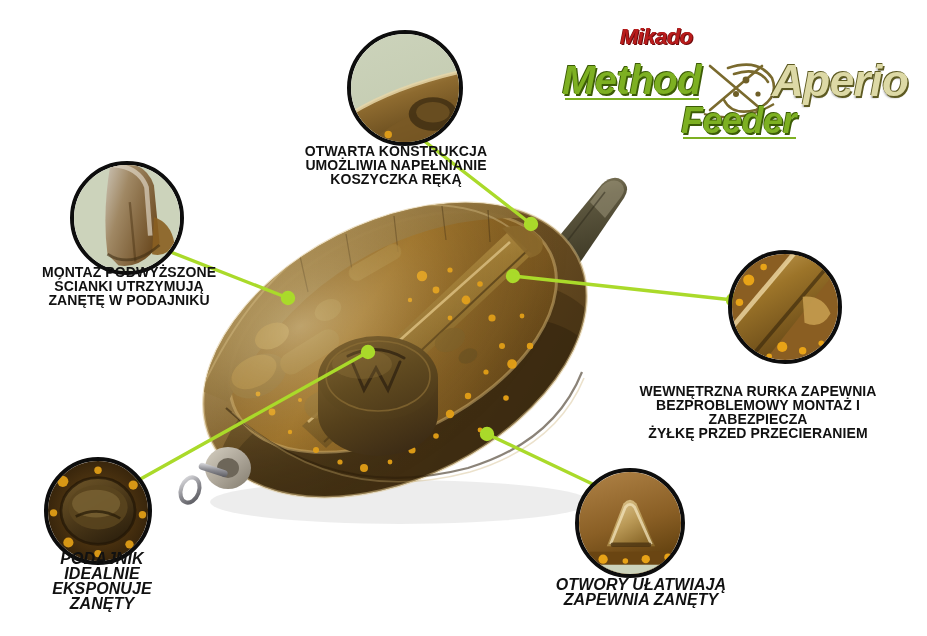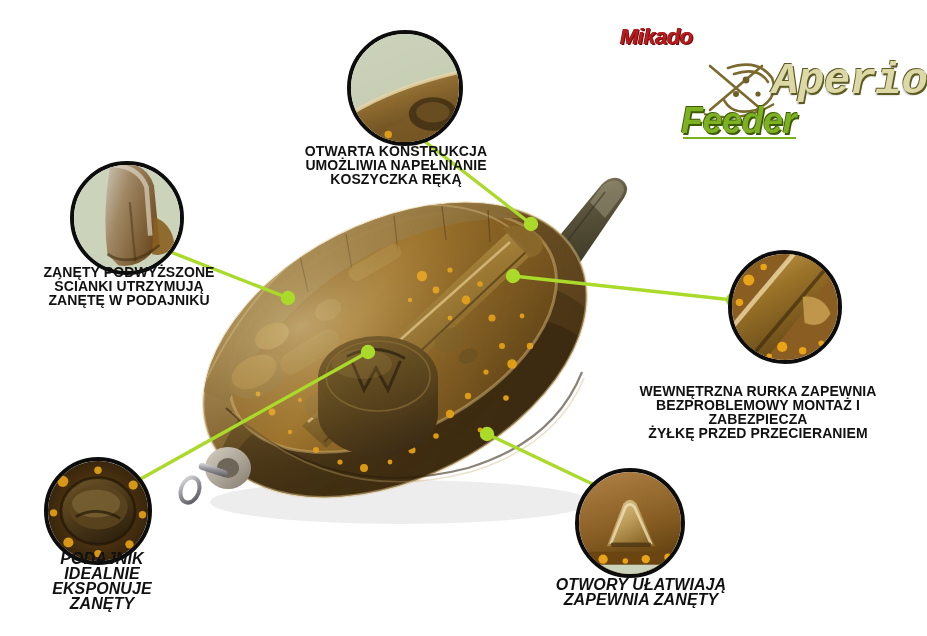--- a/index.html
+++ b/index.html
@@ -13,21 +13,21 @@
   .logo span{position:absolute;white-space:nowrap;font-style:italic;font-weight:bold;
              letter-spacing:-0.5px;}
   .lg-mikado{left:64px;top:2px;font-size:22px;color:#b91c1c;
              text-shadow:1px 1px 0 #6e0a0c,-0.5px -0.5px 0 #6e0a0c;}
   .lg-method{left:6px;top:36px;font-size:40px;color:#7db022;
              text-shadow:1.5px 1.5px 0 #3c5c06,-0.7px -0.7px 0 #3c5c06;}
   .lg-method::after{content:"";position:absolute;left:3px;bottom:3px;width:96%;
              height:2px;background:#7db022;}
   .lg-aperio{left:216px;top:34px;font-size:44px;color:#ddd9a6;
              text-shadow:1.5px 1.5px 0 #5d5a22,-0.8px -0.8px 0 #5d5a22,
-                         0 2px 2px rgba(0,0,0,.35);font-family:Liberation Mono, monospace;}
+                         0 2px 2px rgba(0,0,0,.35);}
   .lg-feeder{left:125px;top:78px;font-size:36px;color:#7db022;
              text-shadow:1.5px 1.5px 0 #3c5c06,-0.7px -0.7px 0 #3c5c06;}
   .lg-feeder::after{content:"";position:absolute;left:2px;bottom:3px;width:98%;
              height:2px;background:#7db022;}
   .logo-mark{position:absolute;left:128px;top:32px;width:100px;height:70px;}
 
   
   .leaders{position:absolute;left:0;top:0;width:927px;height:636px;
            pointer-events:none;}
 
@@ -381,21 +381,21 @@
     </svg>
   </div>
 
   <div class="cap ctr" style="left:283px;top:144px;width:226px;">
     <div>OTWARTA KONSTRUKCJA</div>
     <div>UMOŻLIWIA NAPEŁNIANIE</div>
     <div>KOSZYCZKA RĘKĄ</div>
   </div>
 
   <div class="cap ctr" style="left:27px;top:265px;width:204px;">
-    <div>ZANĘTY PODWYŻSZONE</div>
+    <div>MONTAŻ PODWYŻSZONE</div>
     <div>ŚCIANKI UTRZYMUJĄ</div>
     <div>ZANĘTĘ W PODAJNIKU</div>
   </div>
 
   <div class="cap ctr" style="left:633px;top:384px;width:250px;">
     <div>WEWNĘTRZNA RURKA ZAPEWNIA</div>
     <div>BEZPROBLEMOWY MONTAŻ I ZABEZPIECZA</div>
     <div>ŻYŁKĘ PRZED PRZECIERANIEM</div>
   </div>
 
@@ -418,17 +418,18 @@
         <path d="M 50 20 Q 74 12 84 28"></path>
       </g>
       <g fill="#6f5f28">
         <circle cx="62" cy="26" r="3.4"></circle>
         <circle cx="52" cy="40" r="3"></circle>
         <circle cx="74" cy="40" r="2.6"></circle>
       </g>
       <path d="M 20 60 Q 56 70 90 50" fill="none" stroke="#7a6a2e" stroke-width="2.2"></path>
     </svg>
     <span class="lg-mikado">Mikado</span>
+    <span class="lg-method">Method</span>
     <span class="lg-feeder">Feeder</span>
     <span class="lg-aperio">Aperio</span>
   </div>
 
 </div>
 
 </body></html>

